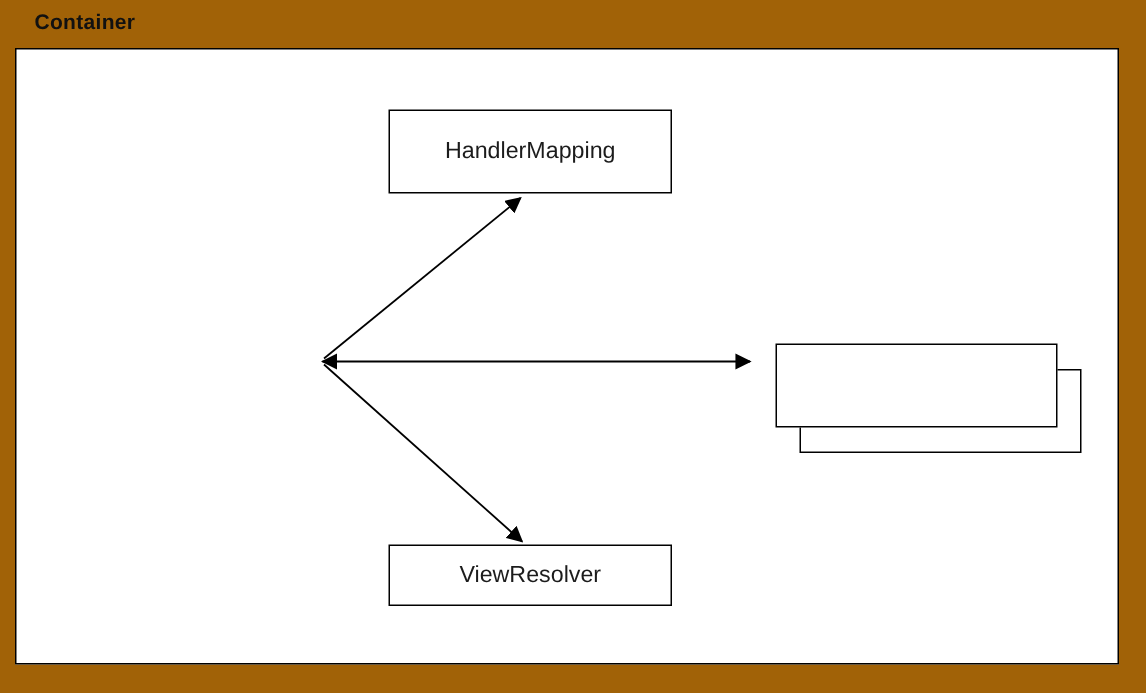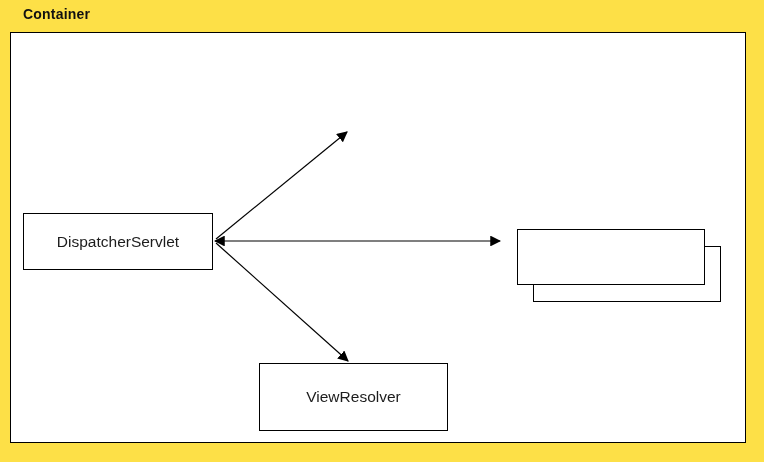--- a/index.html
+++ b/index.html
@@ -5,21 +5,21 @@
   html, body {
     margin: 0;
     padding: 0;
     background: #ffffff;
     font-family: "Liberation Sans", "DejaVu Sans", sans-serif;
   }
   .stage {
     position: relative;
     width: 764px;
     height: 462px;
-    background: #fde047;
+    background: #a16207;
     overflow: hidden;
   }
   .diagram-title {
     position: absolute;
     left: 23px;
     top: 6px;
     font-size: 14px;
     font-weight: bold;
     color: #111111;
     letter-spacing: 0.2px;
@@ -62,21 +62,21 @@
     border: 1.2px solid #000000;
     background: #ffffff;
   }
   .shadow-1 { z-index: 2; }
   .shadow-2 { z-index: 1; }
   #node-handler-mapping   { left: 259px; top: 73px;  width: 189px; height: 56px; }
   #node-dispatcher-servlet{ left: 23px;  top: 213px; width: 190px; height: 57px; }
   #node-controller        { left: 502px; top: 213px; width: 189px; height: 56px; }
   #controller-shadow-1    { left: 517px; top: 229px; width: 188px; height: 56px; }
   #controller-shadow-2    { left: 533px; top: 246px; width: 188px; height: 56px; }
-  #node-view-resolver     { left: 259px; top: 363px; width: 189px; height: 68px; }
+  #node-view-resolver     { left: 259px; top: 363px; width: 189px; height: 41px; }
 </style>
 </head>
 <body>
 
 <div class="stage">
 
   <div class="diagram-title">Container</div>
 
   <div class="container-rect"></div>
 
@@ -84,24 +84,24 @@
     <defs>
       <marker id="arrowhead" viewBox="0 0 10 10" refX="9" refY="5" markerWidth="9" markerHeight="9" orient="auto-start-reverse">
         <path d="M0,0 L10,5 L0,10 z" fill="#000000"></path>
       </marker>
     </defs>
     <line x1="216" y1="239" x2="347" y2="132" stroke="#000000" stroke-width="1.2" marker-end="url(#arrowhead)"></line>
     <line x1="215" y1="241" x2="500" y2="241" stroke="#000000" stroke-width="1.2" marker-start="url(#arrowhead)" marker-end="url(#arrowhead)"></line>
     <line x1="216" y1="243" x2="348" y2="361" stroke="#000000" stroke-width="1.2" marker-end="url(#arrowhead)"></line>
   </svg>
 
+  <div class="node" id="node-handler-mapping">
+    <span>HandlerMapping</span>
+  </div>
 
-  <div class="node" id="node-dispatcher-servlet">
-    <span>DispatcherServlet</span>
-  </div>
 
   <div class="node-shadow shadow-2" id="controller-shadow-2"></div>
   <div class="node-shadow shadow-1" id="controller-shadow-1"></div>
 
   <div class="node" id="node-view-resolver">
     <span>ViewResolver</span>
   </div>
 
 </div>
 

